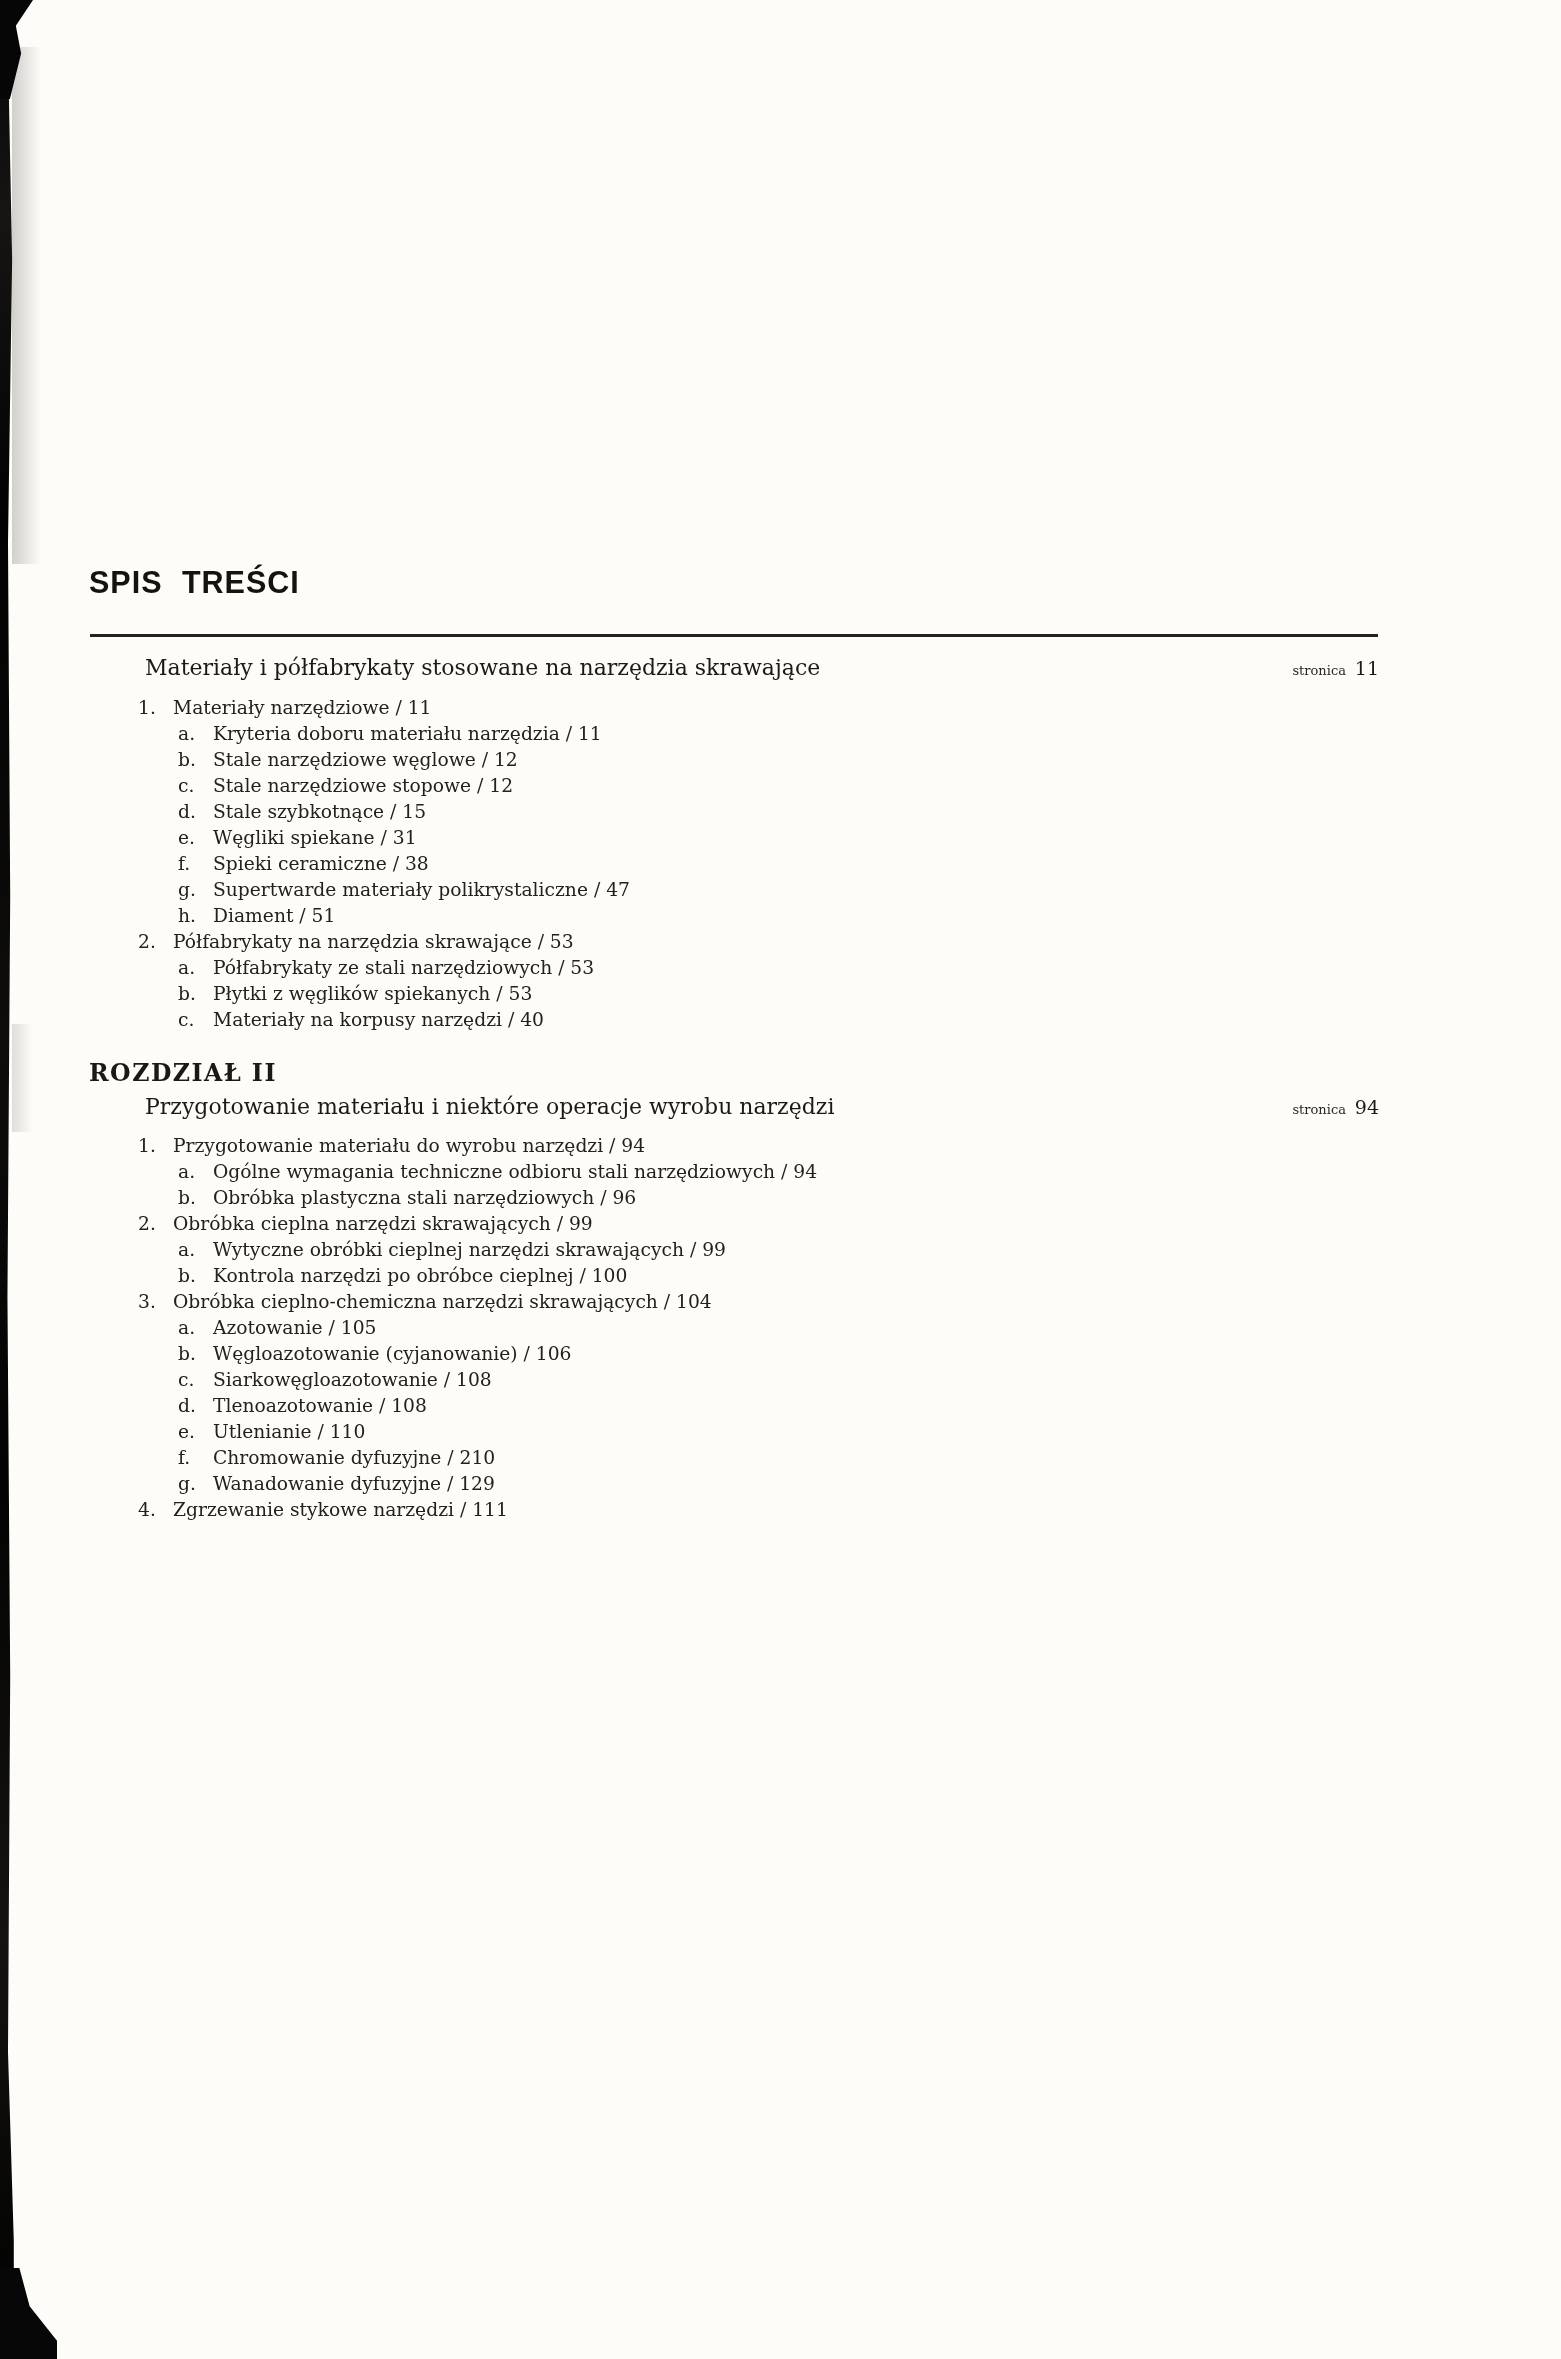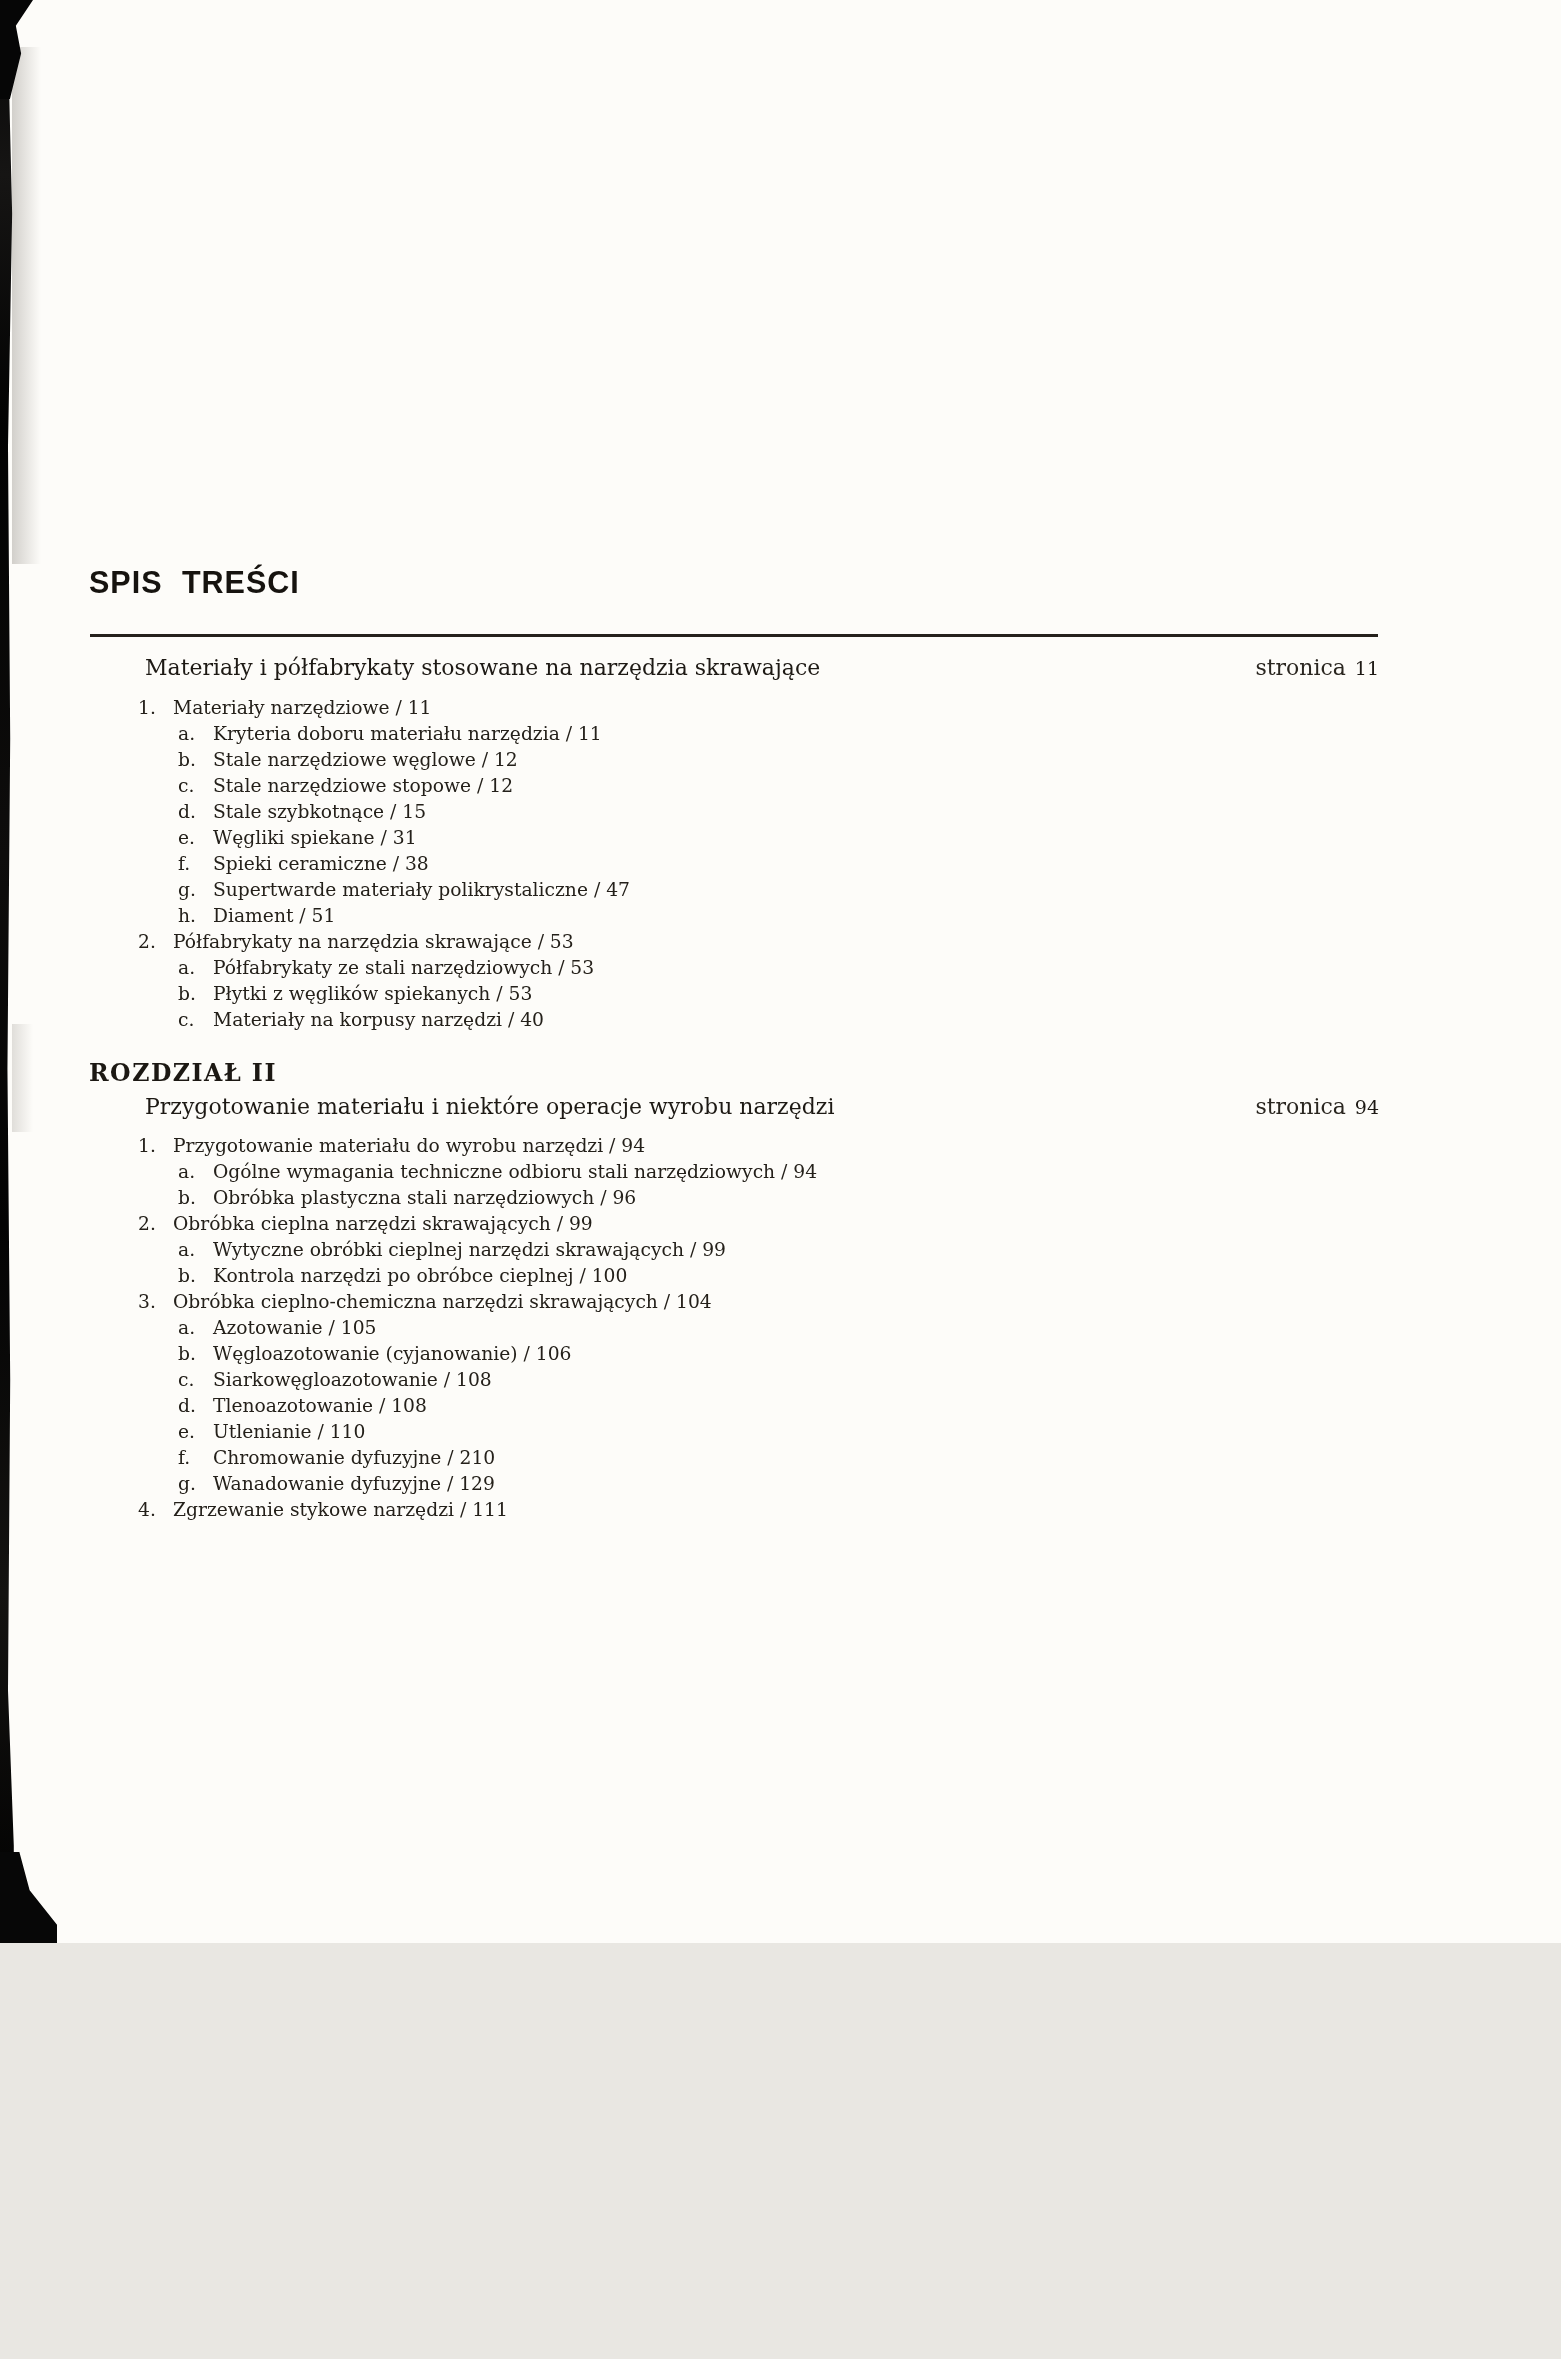--- a/index.html
+++ b/index.html
@@ -4,21 +4,21 @@
 <title>SPIS TREŚCI</title>
 <style>
   html, body { margin: 0; padding: 0; }
   body {
     background: #e9e7e2;
     font-family: "DejaVu Serif", "Liberation Serif", serif;
   }
   .page {
     position: relative;
     width: 1561px;
-    height: 1943px;
+    height: 2359px;
     margin: 0 auto;
     background: #fdfcf9;
     overflow: hidden;
     color: #23201c;
   }
 
   
   .edge-strip {
     position: absolute; left: 0; top: 0; bottom: 0; width: 13.8px;
     background: linear-gradient(180deg, #050505 0%, #161514 9%, #020202 22%,
@@ -89,21 +89,21 @@
     font-size: 22px;
     color: #1d1914;
   }
   .page-ref {
     display: inline-flex;
     align-items: baseline;
     gap: 8.9px;
     white-space: nowrap;
     padding-left: 23.6px;
   }
-  .page-label { font-size: 22px; color: #2a2620; margin-left: 16px; }
+  .page-label { font-size: 13px; color: #2a2620; margin-left: 16px; }
   .page-number { font-size: 19px; color: #1d1914; }
 
   .entries {
     margin-top: 14.8px;
     font-size: 18.7px;
     line-height: 26px;
     color: #24201a;
   }
   .entry { display: flex; }
   .entry.level-1 { padding-left: 49px; }

